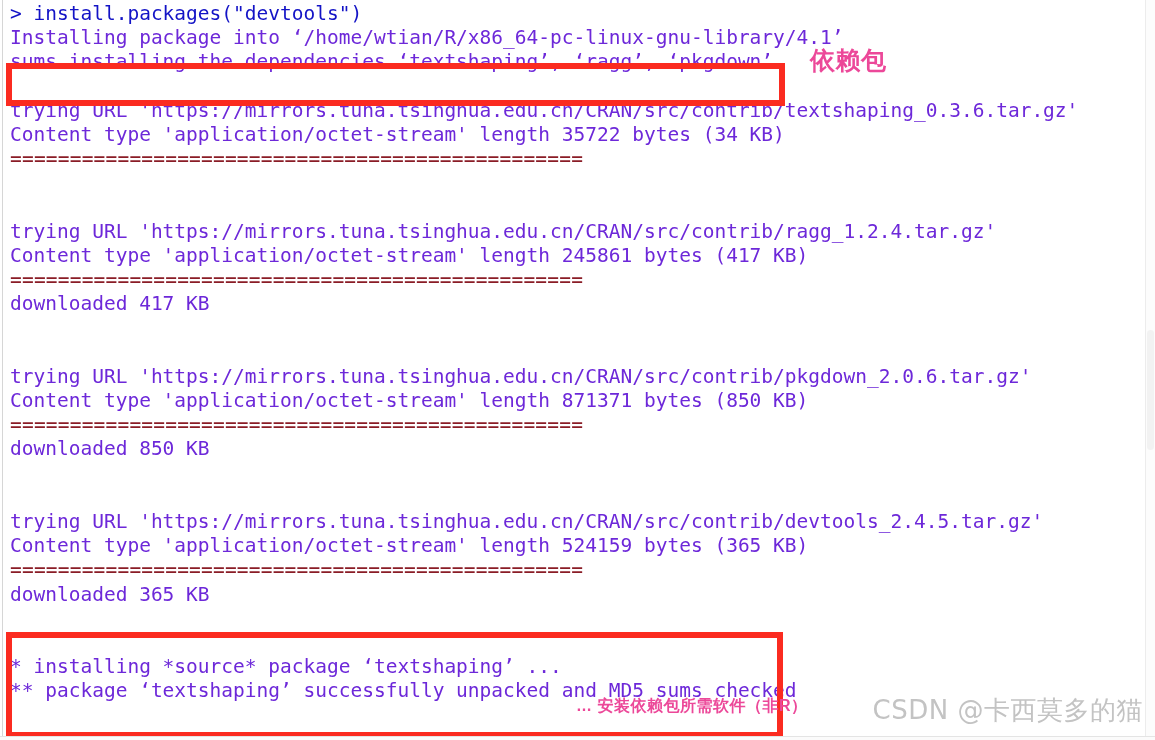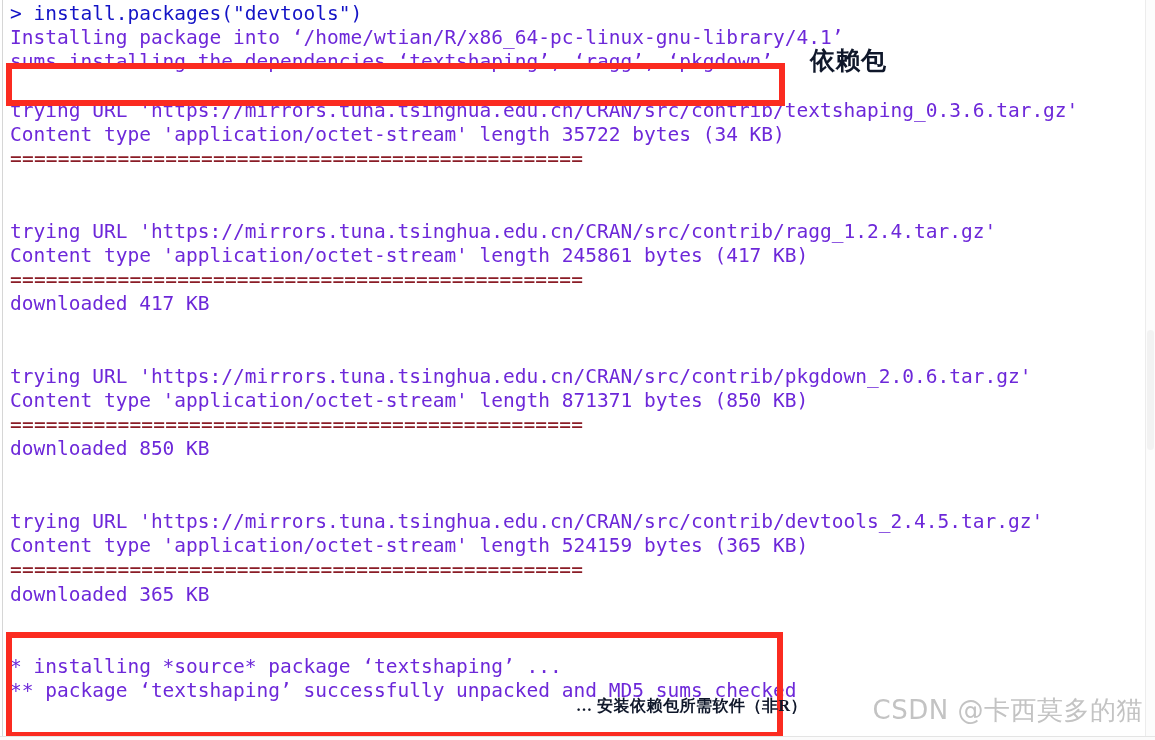--- a/index.html
+++ b/index.html
@@ -92,22 +92,22 @@
   #redbox-harfbuzz-error {
     left: 6px;
     top: 632px;
     width: 777px;
     height: 106px;
   }
 
   
   .cyan-note {
     position: absolute;
-    color: #0f172a;
-    font-family: Liberation Serif, serif;
+    color: #ec4899;
+    font-family: Liberation Sans, sans-serif;
     font-size: 25px;
     font-weight: 600;
     white-space: pre;
     letter-spacing: 0.5px;
   }
   #note-dependencies {
     left: 810px;
     top: 44px;
   }
   #note-software {

